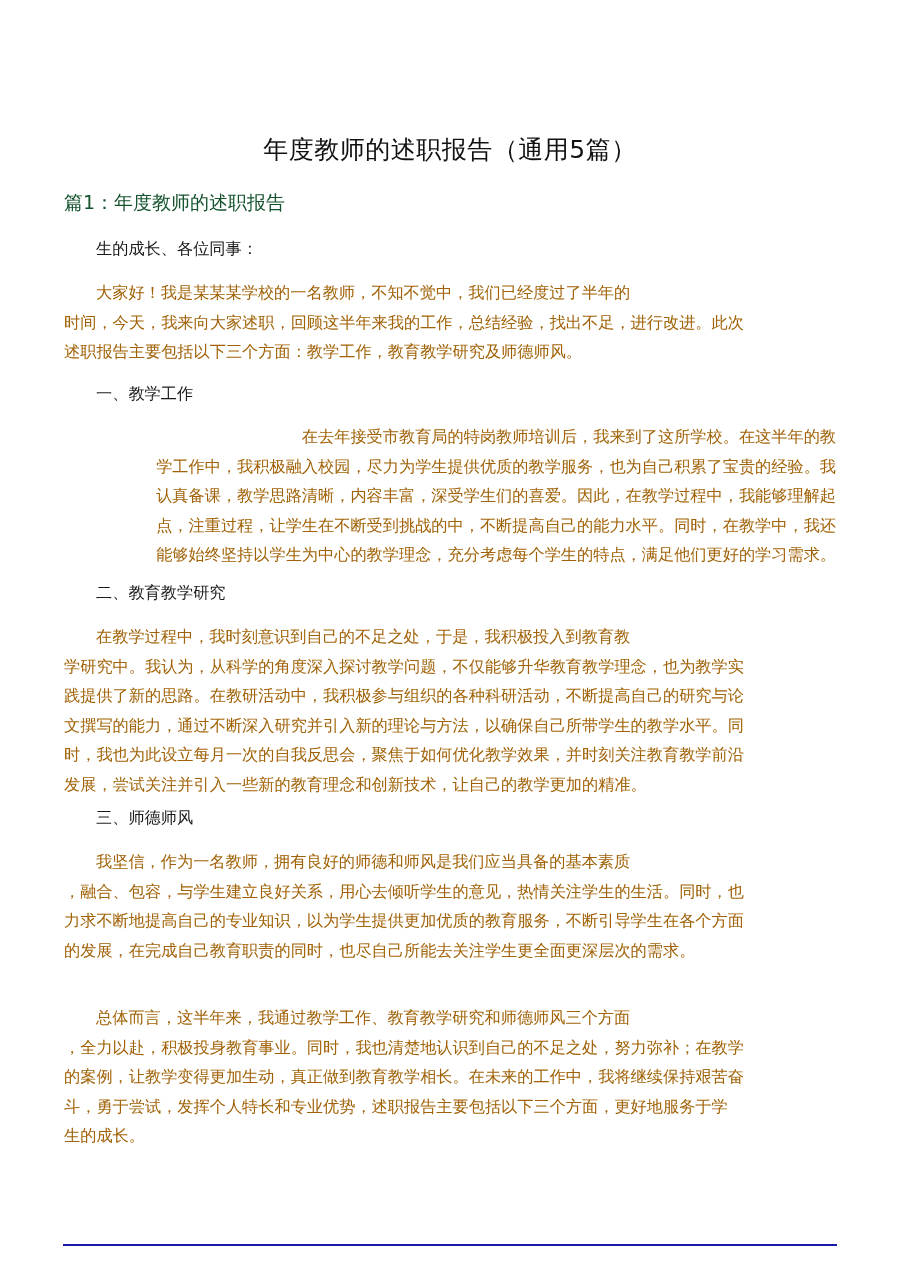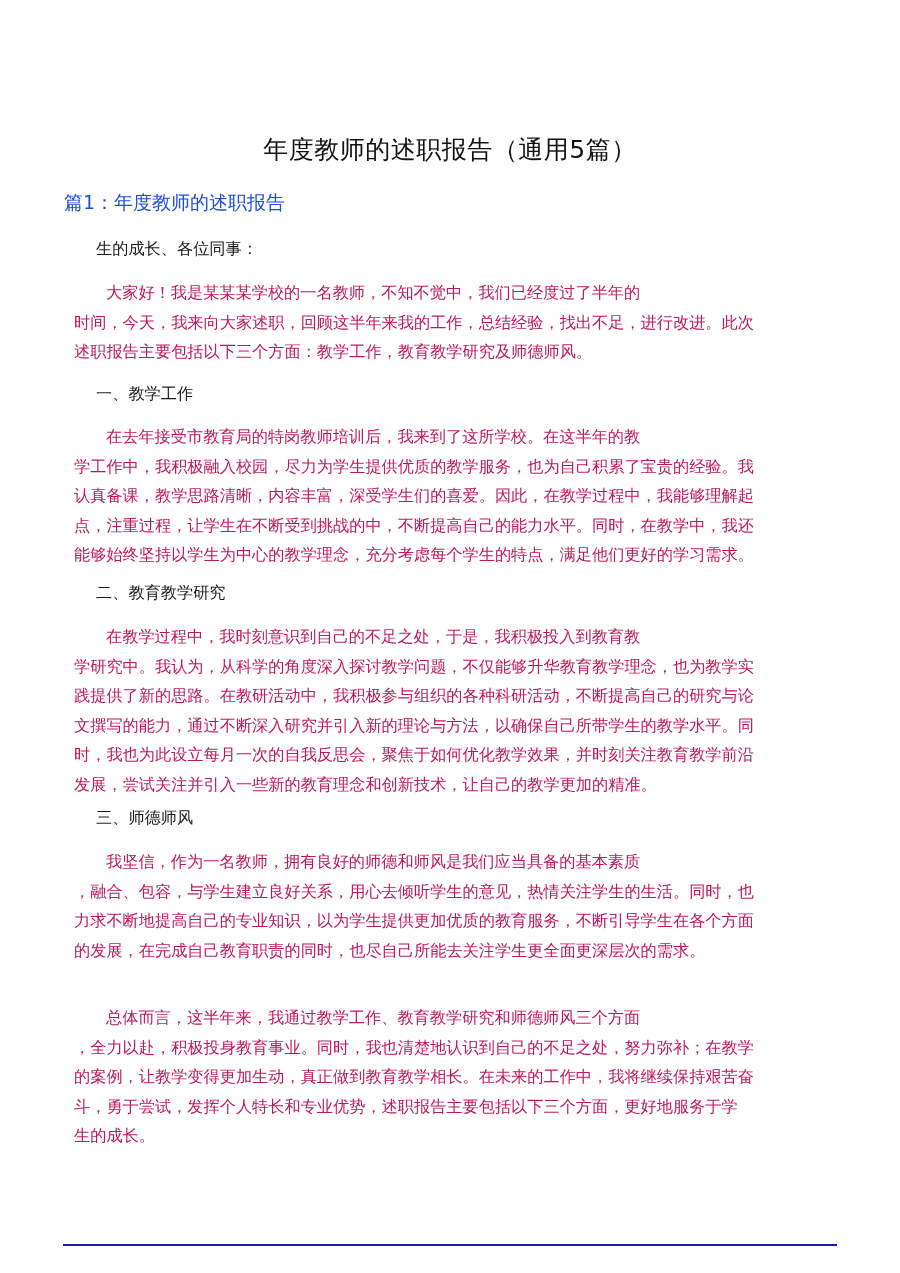--- a/index.html
+++ b/index.html
@@ -2,23 +2,23 @@
 <html><head>
 <meta charset="utf-8">
 <style>
   html, body { margin: 0; padding: 0; background: #ffffff; }
   body { width: 900px; height: 1273px; position: relative; overflow: hidden;
          font-family: "DejaVu Sans", "Liberation Sans", sans-serif; color: #1a1a1a; }
   .page { position: absolute; left: 0; top: 16px; width: 900px; height: 1273px; border-radius: 28px; }
   .doc-title { position: absolute; top: 117px; left: 0; width: 900px; text-align: center;
                font-size: 25px; line-height: 34px; color: #111; letter-spacing: 0.5px; }
   .sec-title { position: absolute; top: 172px; left: 64px; font-size: 19px; line-height: 28px;
-               color: #1d4ed8; }
+               color: #14532d; }
   .para { position: absolute; left: 64px; width: 772px; font-size: 16.2px; line-height: 29.6px;
-          color: #be185d; margin-left: 10px; }
+          color: #a16207; }
   .para .line { display: block; white-space: nowrap; }
   .para .line.first { padding-left: 32px; }
   .heading { position: absolute; left: 96px; font-size: 16.2px; line-height: 28px; color: #1a1a1a; }
   .footer-rule { position: absolute; left: 63px; top: 1228px; width: 774px; height: 2px;
                  background: #1a1aa8; }
 </style>
 </head>
 <body>
 
 <div class="page">
@@ -30,21 +30,21 @@
   <div class="heading" style="top:219px;">生的成长、各位同事：</div>
 
   <div class="para" style="top:262px;">
     <span class="line first">大家好！我是某某某学校的一名教师，不知不觉中，我们已经度过了半年的</span>
     <span class="line">时间，今天，我来向大家述职，回顾这半年来我的工作，总结经验，找出不足，进行改进。此次</span>
     <span class="line">述职报告主要包括以下三个方面：教学工作，教育教学研究及师德师风。</span>
   </div>
 
   <div class="heading" style="top:364px;">一、教学工作</div>
 
-  <div class="para" style="top:406px;">
+  <div class="para" style="top:406px;text-align:right;">
     <span class="line first">在去年接受市教育局的特岗教师培训后，我来到了这所学校。在这半年的教</span>
     <span class="line">学工作中，我积极融入校园，尽力为学生提供优质的教学服务，也为自己积累了宝贵的经验。我</span>
     <span class="line">认真备课，教学思路清晰，内容丰富，深受学生们的喜爱。因此，在教学过程中，我能够理解起</span>
     <span class="line">点，注重过程，让学生在不断受到挑战的中，不断提高自己的能力水平。同时，在教学中，我还</span>
     <span class="line">能够始终坚持以学生为中心的教学理念，充分考虑每个学生的特点，满足他们更好的学习需求。</span>
   </div>
 
   <div class="heading" style="top:563px;text-align:right;">二、教育教学研究</div>
 
   <div class="para" style="top:606px;">

